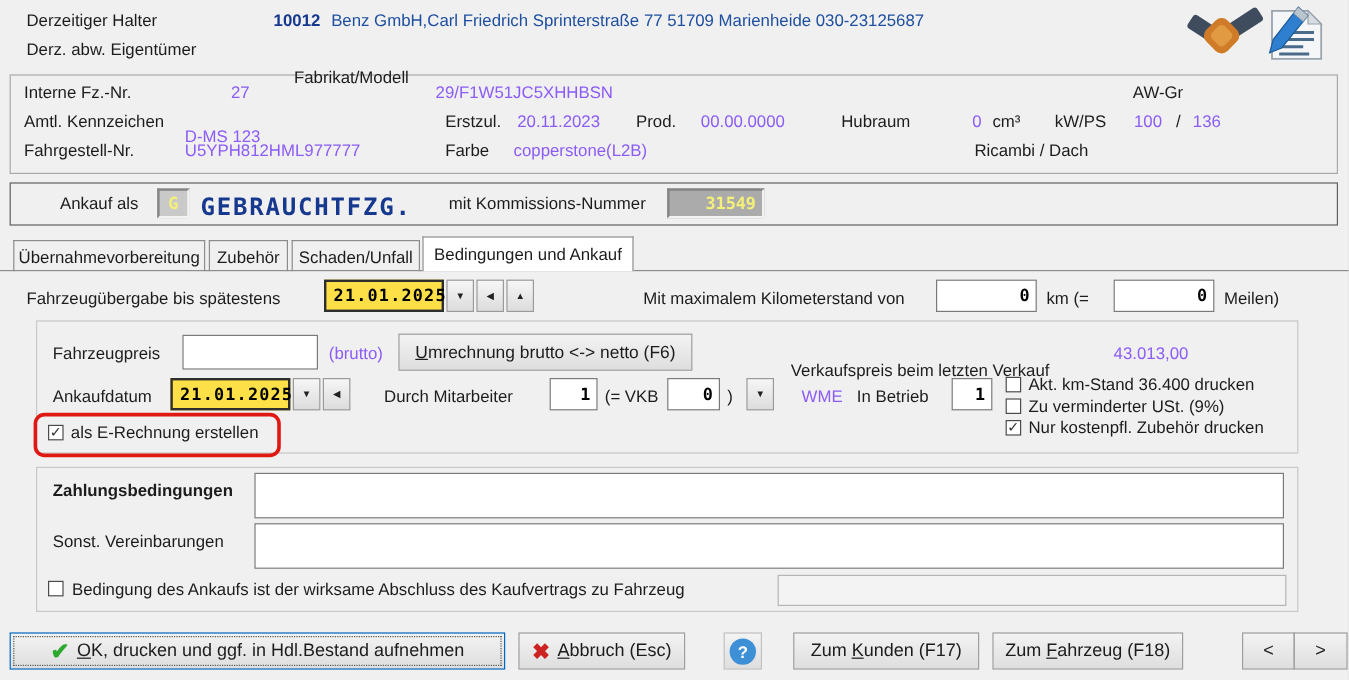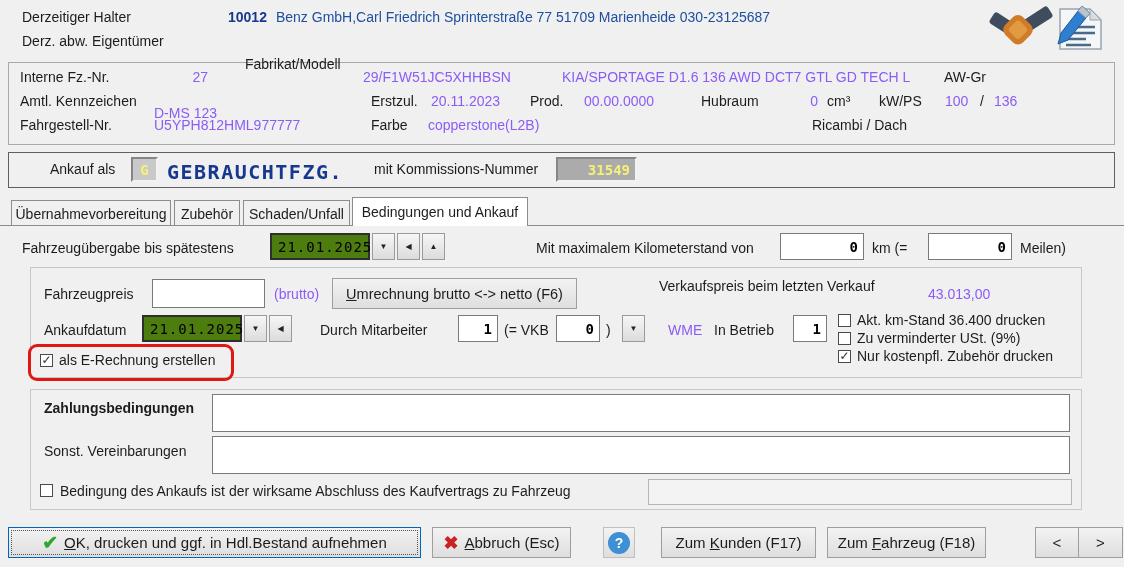--- a/index.html
+++ b/index.html
@@ -7,22 +7,22 @@
     font-family:"Liberation Sans",sans-serif;font-size:14px;color:#1c1c1c;overflow:hidden;}
   .lbl{position:absolute;white-space:nowrap;color:#1c1c1c;}
   .val{position:absolute;white-space:nowrap;color:#8b5cf6;}
   .valr{text-align:right;}
   .frame{position:absolute;box-sizing:border-box;border:1px solid #a9a9a9;}
   .group{position:absolute;box-sizing:border-box;border:1px solid #c7c7c7;}
   .num-input{position:absolute;box-sizing:border-box;border:1px solid #7a7a7a;background:#fff;
     font-family:"DejaVu Sans Mono",monospace;font-weight:bold;font-size:14px;text-align:right;padding:0 5px;color:#000;}
   .plain-input{position:absolute;box-sizing:border-box;border:1px solid #7a7a7a;background:#fff;
     font-family:"Liberation Sans",sans-serif;font-size:14px;padding:0 5px;color:#000;}
-  .date-box{position:absolute;box-sizing:border-box;border:2px solid #2e2e2e;background:#4d7c0f;
-    font-family:"DejaVu Sans Mono",monospace;font-weight:normal;font-size:14px;letter-spacing:1px;
+  .date-box{position:absolute;box-sizing:border-box;border:2px solid #2e2e2e;background:#fde047;
+    font-family:"DejaVu Sans Mono",monospace;font-weight:bold;font-size:14px;letter-spacing:1px;
     display:flex;align-items:center;padding-left:6px;color:#000;}
   .spin{position:absolute;width:23px;height:27px;box-sizing:border-box;border:1px solid #9a9a9a;
     background:linear-gradient(#f6f6f6,#dcdcdc);display:flex;align-items:center;justify-content:center;
     font-size:8px;color:#222;cursor:default;}
   .btn{position:absolute;box-sizing:border-box;border:1px solid #9e9e9e;background:linear-gradient(#f3f3f3,#dedede);
     display:flex;align-items:center;justify-content:center;gap:6px;font-size:15px;color:#1c1c1c;white-space:nowrap;cursor:default;}
   .btn-focus{border:1px solid #0067c0;outline:1px dotted #555;outline-offset:-4px;}
   .hk{text-decoration:underline;}
   .cb{position:absolute;width:13px;height:13px;box-sizing:border-box;background:#fff;border:1px solid #4a4a4a;
     font-size:12px;line-height:10px;text-align:center;color:#333;cursor:default;}
@@ -71,21 +71,20 @@
       <rect x="20" y="15" width="25" height="25" rx="7" transform="rotate(45 32 27)" fill="#cf7b27"></rect>
       <rect x="25" y="20" width="15" height="15" rx="4" transform="rotate(45 32 27)" fill="#e29a42"></rect>
     </svg>
   </div>
 
   <div class="frame" style="left:8px;top:62px;width:1107px;height:83px;"></div>
   <div class="lbl" style="left:20px;top:69px;">Interne Fz.-Nr.</div>
   <div class="val valr" style="left:150px;top:69px;width:58px;">27</div>
   <div class="lbl" style="left:245px;top:56px;">Fabrikat/Modell</div>
   <div class="val" style="left:363px;top:69px;">29/F1W51JC5XHHBSN</div>
-  <div class="val" style="left:562px;top:69px;">KIA/SPORTAGE D1.6 136 AWD DCT7 GTL GD TECH L</div>
   <div class="lbl" style="left:944px;top:69px;">AW-Gr</div>
 
   <div class="lbl" style="left:20px;top:93px;">Amtl. Kennzeichen</div>
   <div class="val" style="left:154px;top:105px;">D-MS 123</div>
   <div class="lbl" style="left:371px;top:93px;">Erstzul.</div>
   <div class="val" style="left:431px;top:93px;">20.11.2023</div>
   <div class="lbl" style="left:530px;top:93px;">Prod.</div>
   <div class="val" style="left:584px;top:93px;">00.00.0000</div>
   <div class="lbl" style="left:701px;top:93px;">Hubraum</div>
   <div class="val valr" style="left:780px;top:93px;width:38px;">0</div>
@@ -145,21 +144,21 @@
   <input class="num-input" style="left: 928px; top: 233px; width: 84px; height: 27px;" value="0">
   <div class="lbl" style="left:1020px;top:240px;">Meilen)</div>
 
   <div class="group" style="left:30px;top:267px;width:1052px;height:111px;"></div>
   <div class="lbl" style="left:44px;top:286px;">Fahrzeugpreis</div>
   <input class="plain-input" style="left: 152px; top: 279px; width: 113px; height: 29px;">
   <div class="val" style="left:274px;top:286px;">(brutto)</div>
   <div class="btn" style="left:332px;top:278px;width:245px;height:31px;font-size:14.5px;">
     <span><span></span><span class="hk">U</span><span>mrechnung brutto &lt;-&gt; netto (F6)</span></span>
   </div>
-  <div class="lbl" style="left:659px;top:278px;">Verkaufspreis beim letzten Verkauf</div>
+  <div class="lbl" style="left:659px;top:300px;">Verkaufspreis beim letzten Verkauf</div>
   <div class="val" style="left:928px;top:286px;">43.013,00</div>
 
   <div class="lbl" style="left:44px;top:322px;">Ankaufdatum</div>
   <div class="date-box" style="left:142px;top:315px;width:100px;height:27px;">
     <span>21.01.2025</span>
   </div>
   <div class="spin" style="left:244px;top:315px;">
       <span>▼</span>
     </div>
   <div class="spin" style="left:269px;top:315px;">

